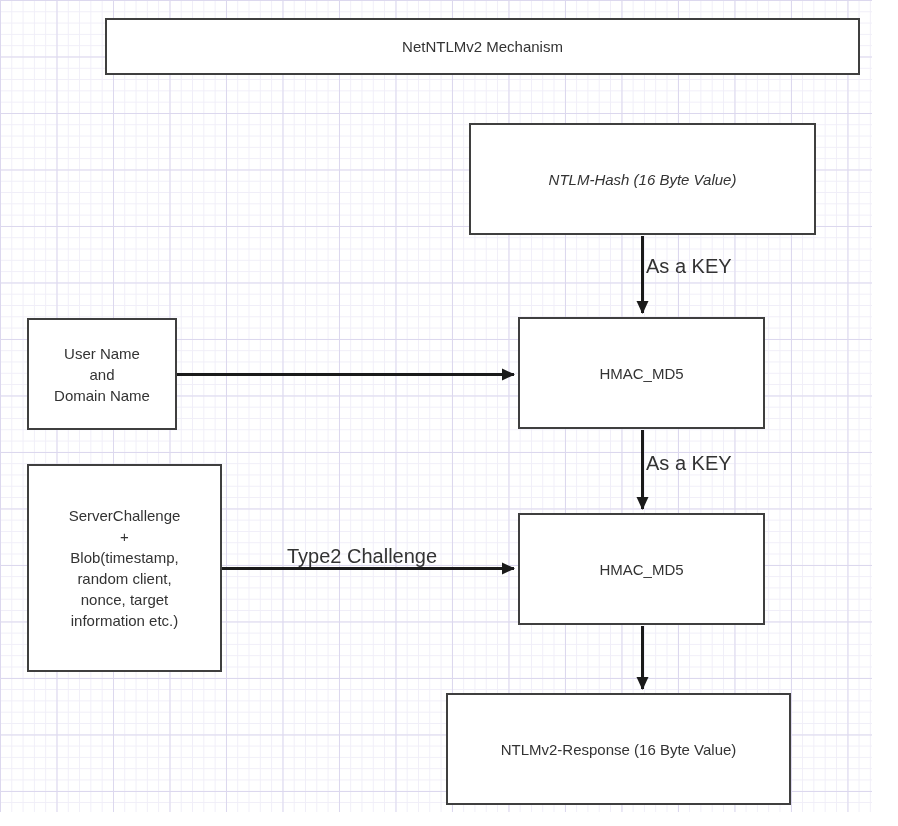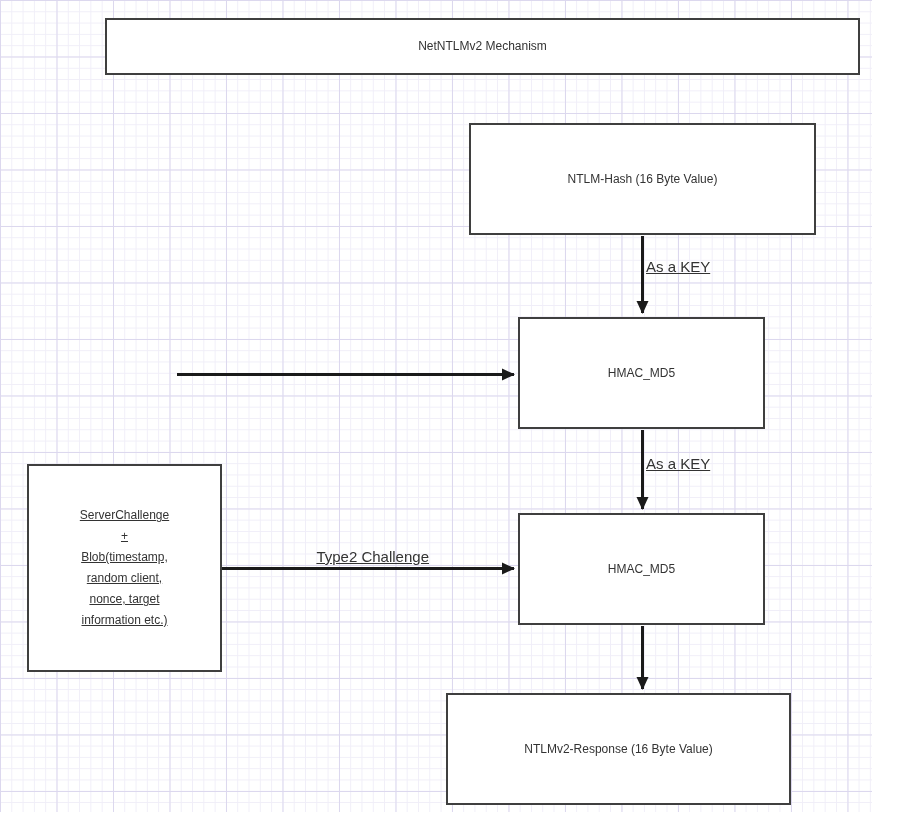--- a/index.html
+++ b/index.html
@@ -35,42 +35,41 @@
     width: 872px;
     height: 812px;
     pointer-events: none;
   }
   .box {
     position: absolute;
     box-sizing: border-box;
     background: var(--box_fill, #ffffff);
     border: 2px solid var(--box_border, #3f3f3f);
     color: var(--text, #333333);
-    font-size: 12px;
+    font-size: 15px;
     line-height: 21px;
     display: flex;
     align-items: center;
     justify-content: center;
     text-align: center;
     white-space: pre-line;
   }
   .box-title          { left: 105px; top: 18px;  width: 755px; height: 57px;  }
-  .box-ntlm-hash      { left: 469px; top: 123px; width: 347px; height: 112px; }
+  .box-ntlm-hash      { left: 469px; top: 123px; width: 347px; height: 112px; font-style: italic; }
   .box-username       { left: 27px;  top: 318px; width: 150px; height: 112px; }
   .box-hmac1          { left: 518px; top: 317px; width: 247px; height: 112px; }
-  .box-serverchall    { left: 27px;  top: 464px; width: 195px; height: 208px; text-decoration: underline; }
+  .box-serverchall    { left: 27px;  top: 464px; width: 195px; height: 208px; }
   .box-hmac2          { left: 518px; top: 513px; width: 247px; height: 112px; }
   .box-response       { left: 446px; top: 693px; width: 345px; height: 112px; }
   .edge-label {
     position: absolute;
     color: var(--text, #333333);
-    font-size: 15px;
+    font-size: 20px;
     line-height: 17px;
     white-space: nowrap;
-    text-decoration: underline;
   }
   .label-key1  { left: 646px; top: 258px; }
   .label-key2  { left: 646px; top: 455px; }
   .label-type2 { left: 287px; top: 548px; width: 142px; text-align: right; }
   .edge-line {
     stroke: var(--line, #1a1a1a);
     stroke-width: 3;
   }
 </style>
 </head>
@@ -88,20 +87,23 @@
     <line class="edge-line" x1="177" y1="374.5" x2="514" y2="374.5" marker-end="url(#arrowhead)"></line>
     <line class="edge-line" x1="642.5" y1="430" x2="642.5" y2="509" marker-end="url(#arrowhead)"></line>
     <line class="edge-line" x1="222" y1="568.5" x2="514" y2="568.5" marker-end="url(#arrowhead)"></line>
     <line class="edge-line" x1="642.5" y1="626" x2="642.5" y2="689" marker-end="url(#arrowhead)"></line>
   </svg>
 
   <div class="box box-title">NetNTLMv2 Mechanism</div>
 
   <div class="box box-ntlm-hash">NTLM-Hash (16 Byte Value)</div>
 
+  <div class="box box-username">User Name
+and
+Domain Name</div>
 
   <div class="box box-hmac1">HMAC_MD5</div>
 
   <div class="box box-serverchall">ServerChallenge
 +
 Blob(timestamp,
 random client,
 nonce, target
 information etc.)</div>
 

